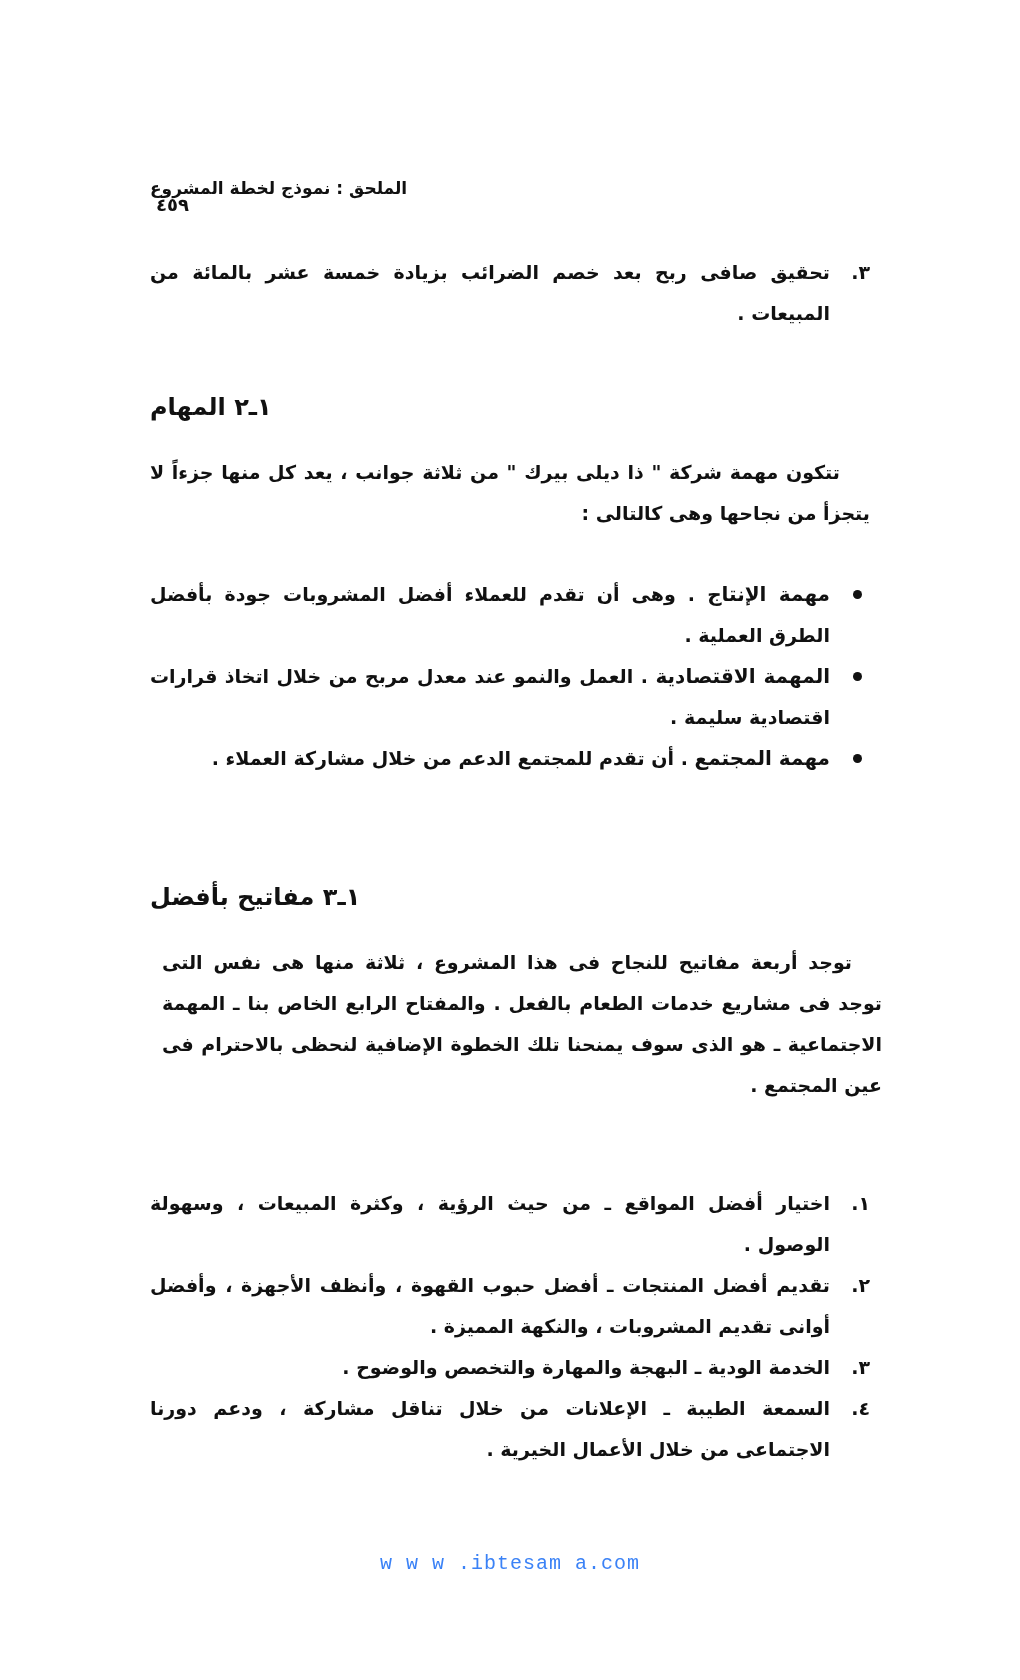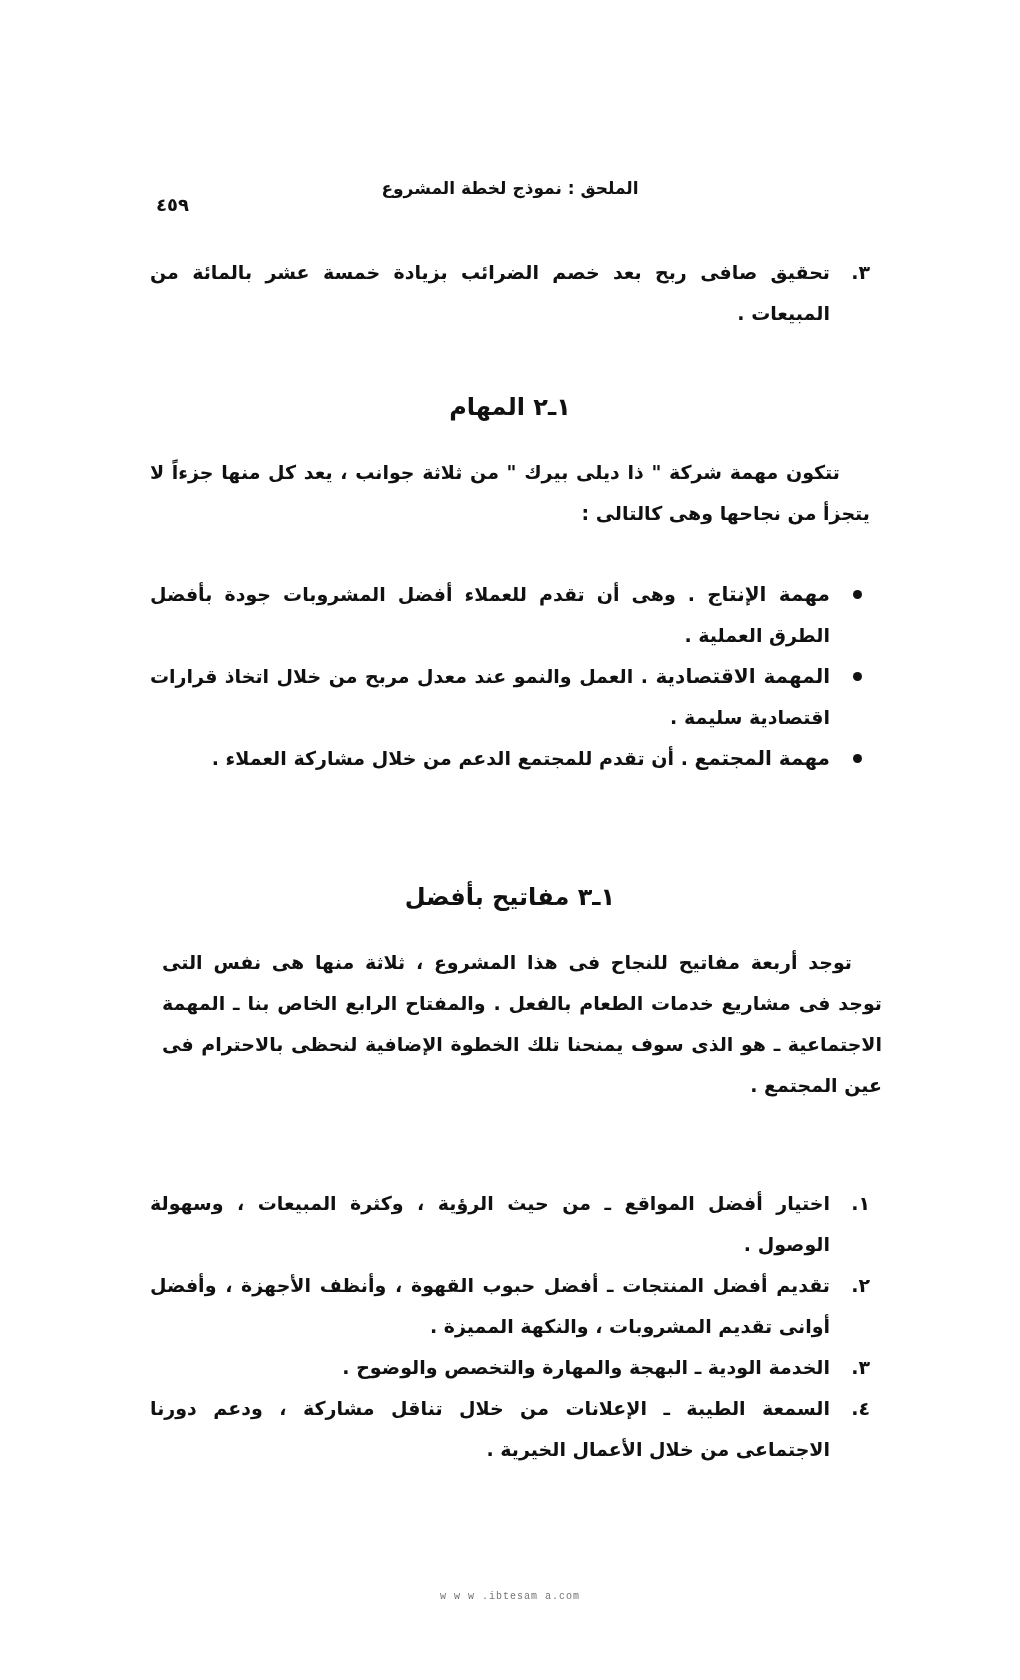--- a/index.html
+++ b/index.html
@@ -26,21 +26,21 @@
       position: absolute;
       top: 178px;
       left: 150px;
       width: 720px;
       height: 30px;
       direction: rtl;
     }
     .running-header .title {
       position: absolute;
       right: 0; left: 0;
-      text-align: center;
+      text-align: left;
       font-weight: bold;
       font-size: 17px;
     }
     .running-header .page-num {
       position: absolute;
       left: 6px;
       top: 16px;
       font-weight: bold;
       font-size: 18px;
       letter-spacing: 2px;
@@ -69,21 +69,21 @@
     }
     .num-item .text {
       flex: 1;
       text-align: justify;
     }
     .heading {
       position: absolute;
       left: 150px;
       width: 720px;
       direction: rtl;
-      text-align: center;
+      text-align: left;
       font-weight: bold;
       font-size: 24px;
     }
     .para {
       text-indent: 30px;
     }
     .bullet-item {
       display: flex;
       flex-direction: row;
       align-items: flex-start;
@@ -104,27 +104,27 @@
       border-radius: 50%;
       background: #111;
     }
     .bullet-item .text { flex: 1; text-align: justify; }
     .bullet-item .term {
       font-weight: 900;
       font-size: 20px;
     }
     .watermark {
       position: absolute;
-      top: 1591px;
+      top: 1552px;
       left: 0;
       width: 1020px;
       text-align: center;
       font-family: "Liberation Mono", monospace;
-      font-size: 10px;
-      color: #737373;
+      font-size: 20px;
+      color: #3b82f6;
       letter-spacing: 1px;
     }
   </style>
 </head>
 <body>
 
 <div class="page">
 
   <div class="running-header">
     <div class="title">الملحق : نموذج لخطة المشروع</div>

